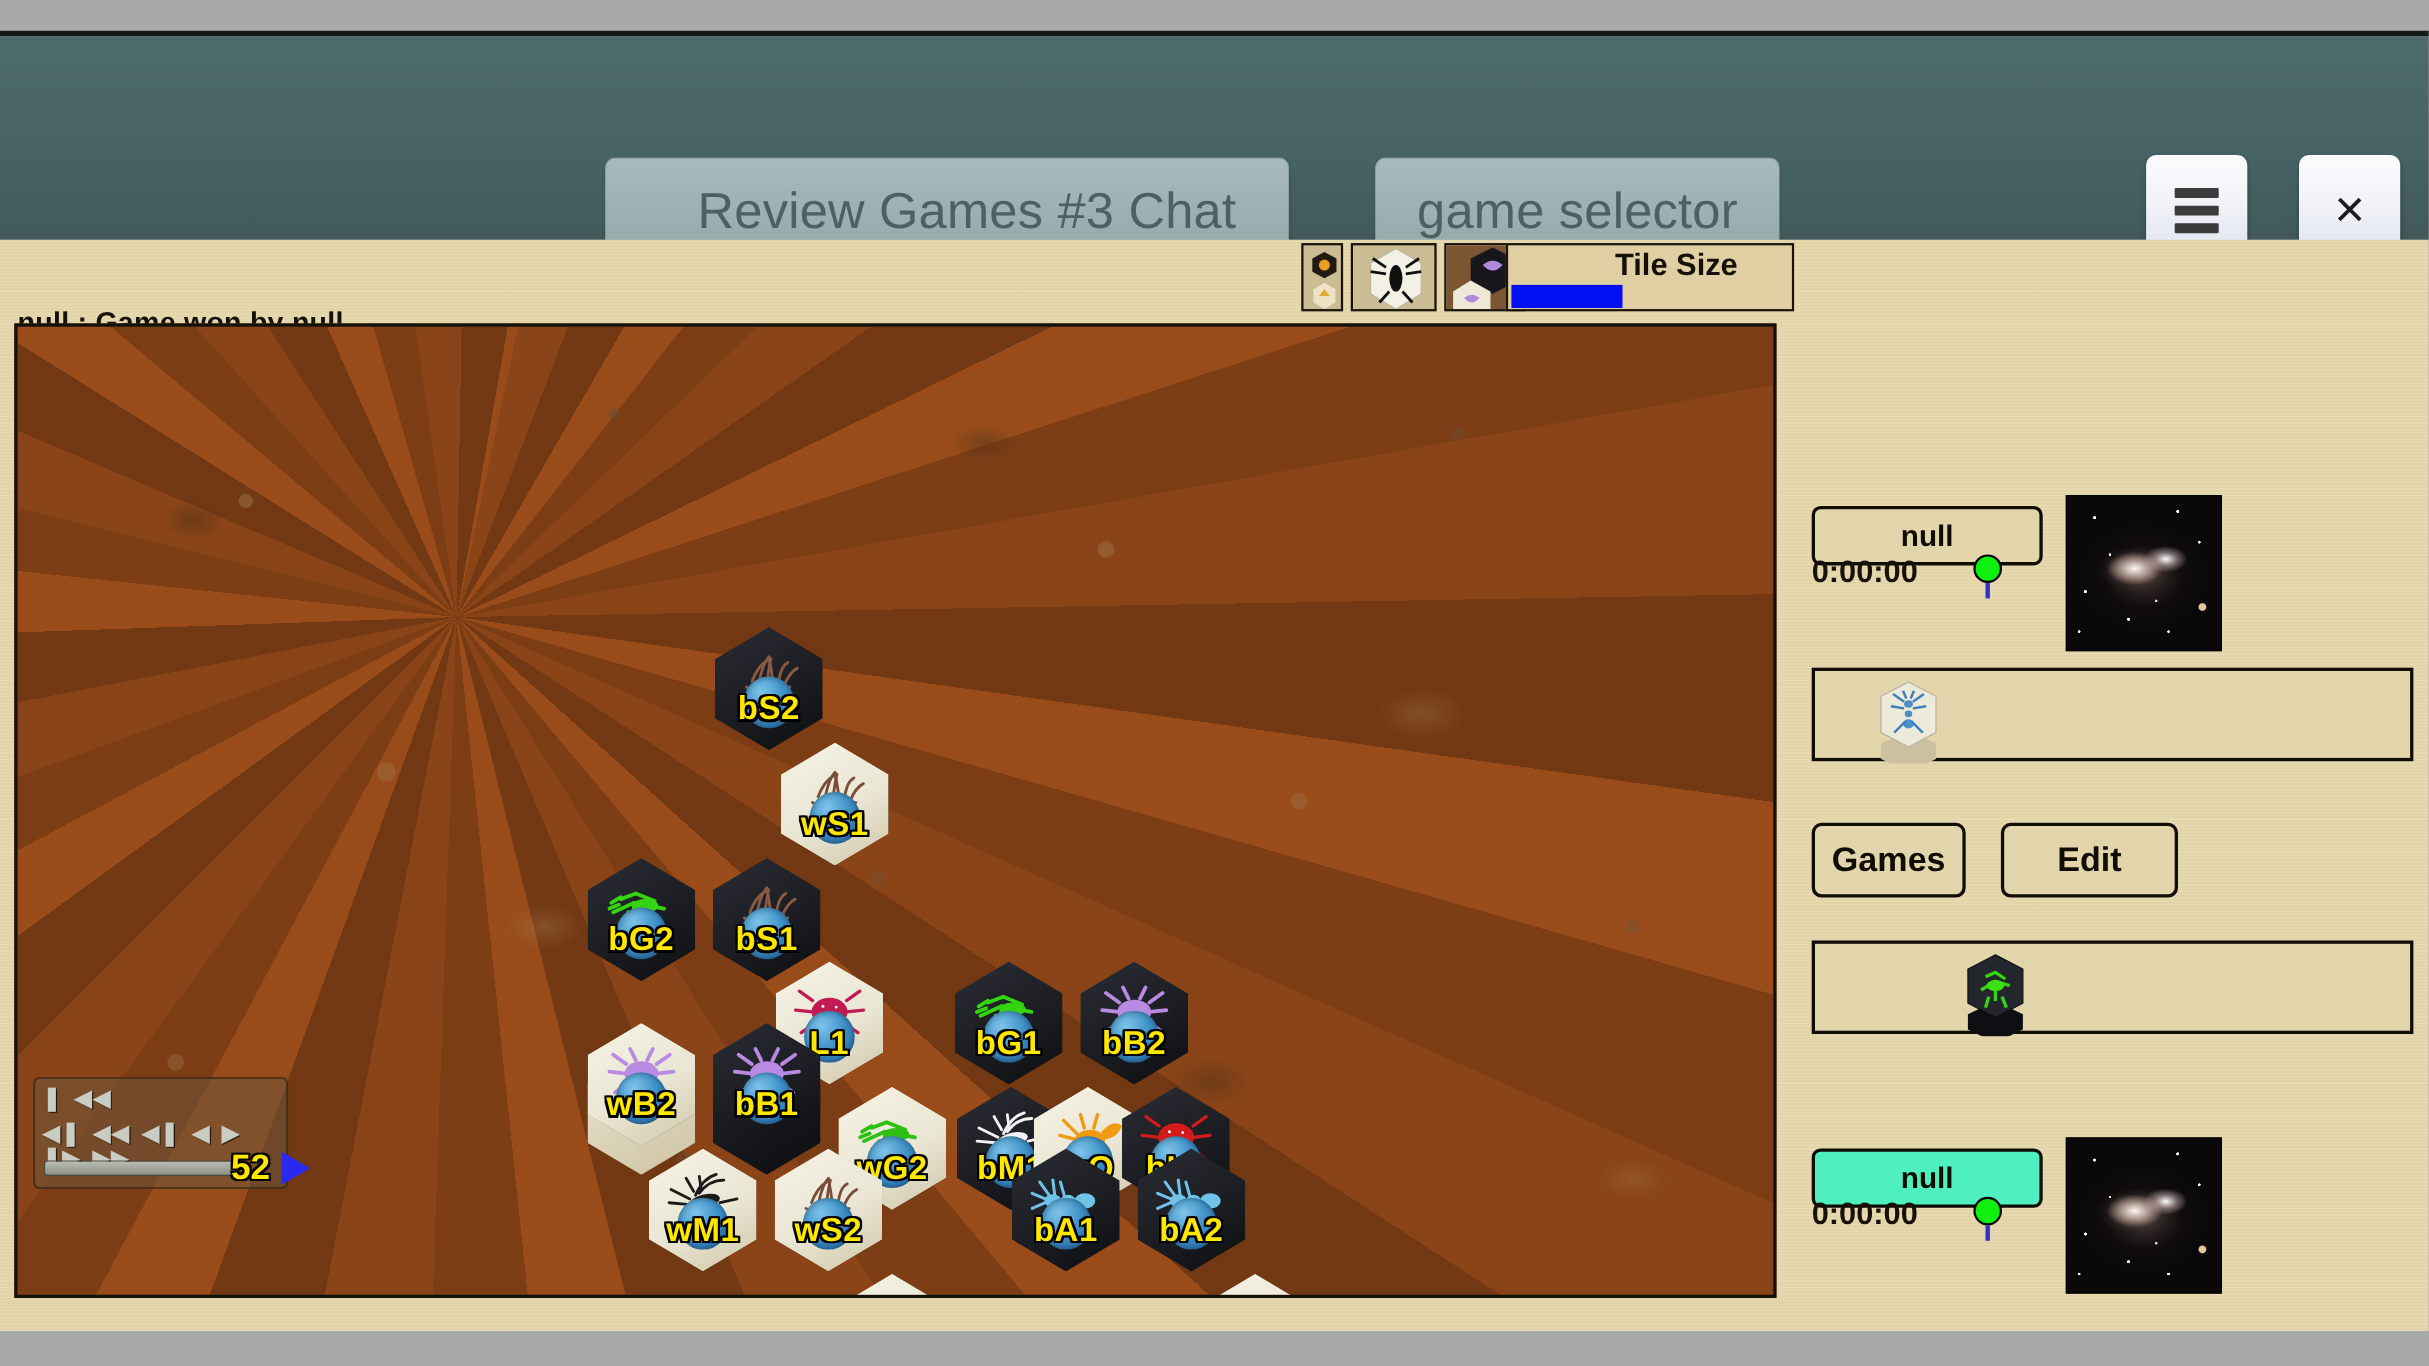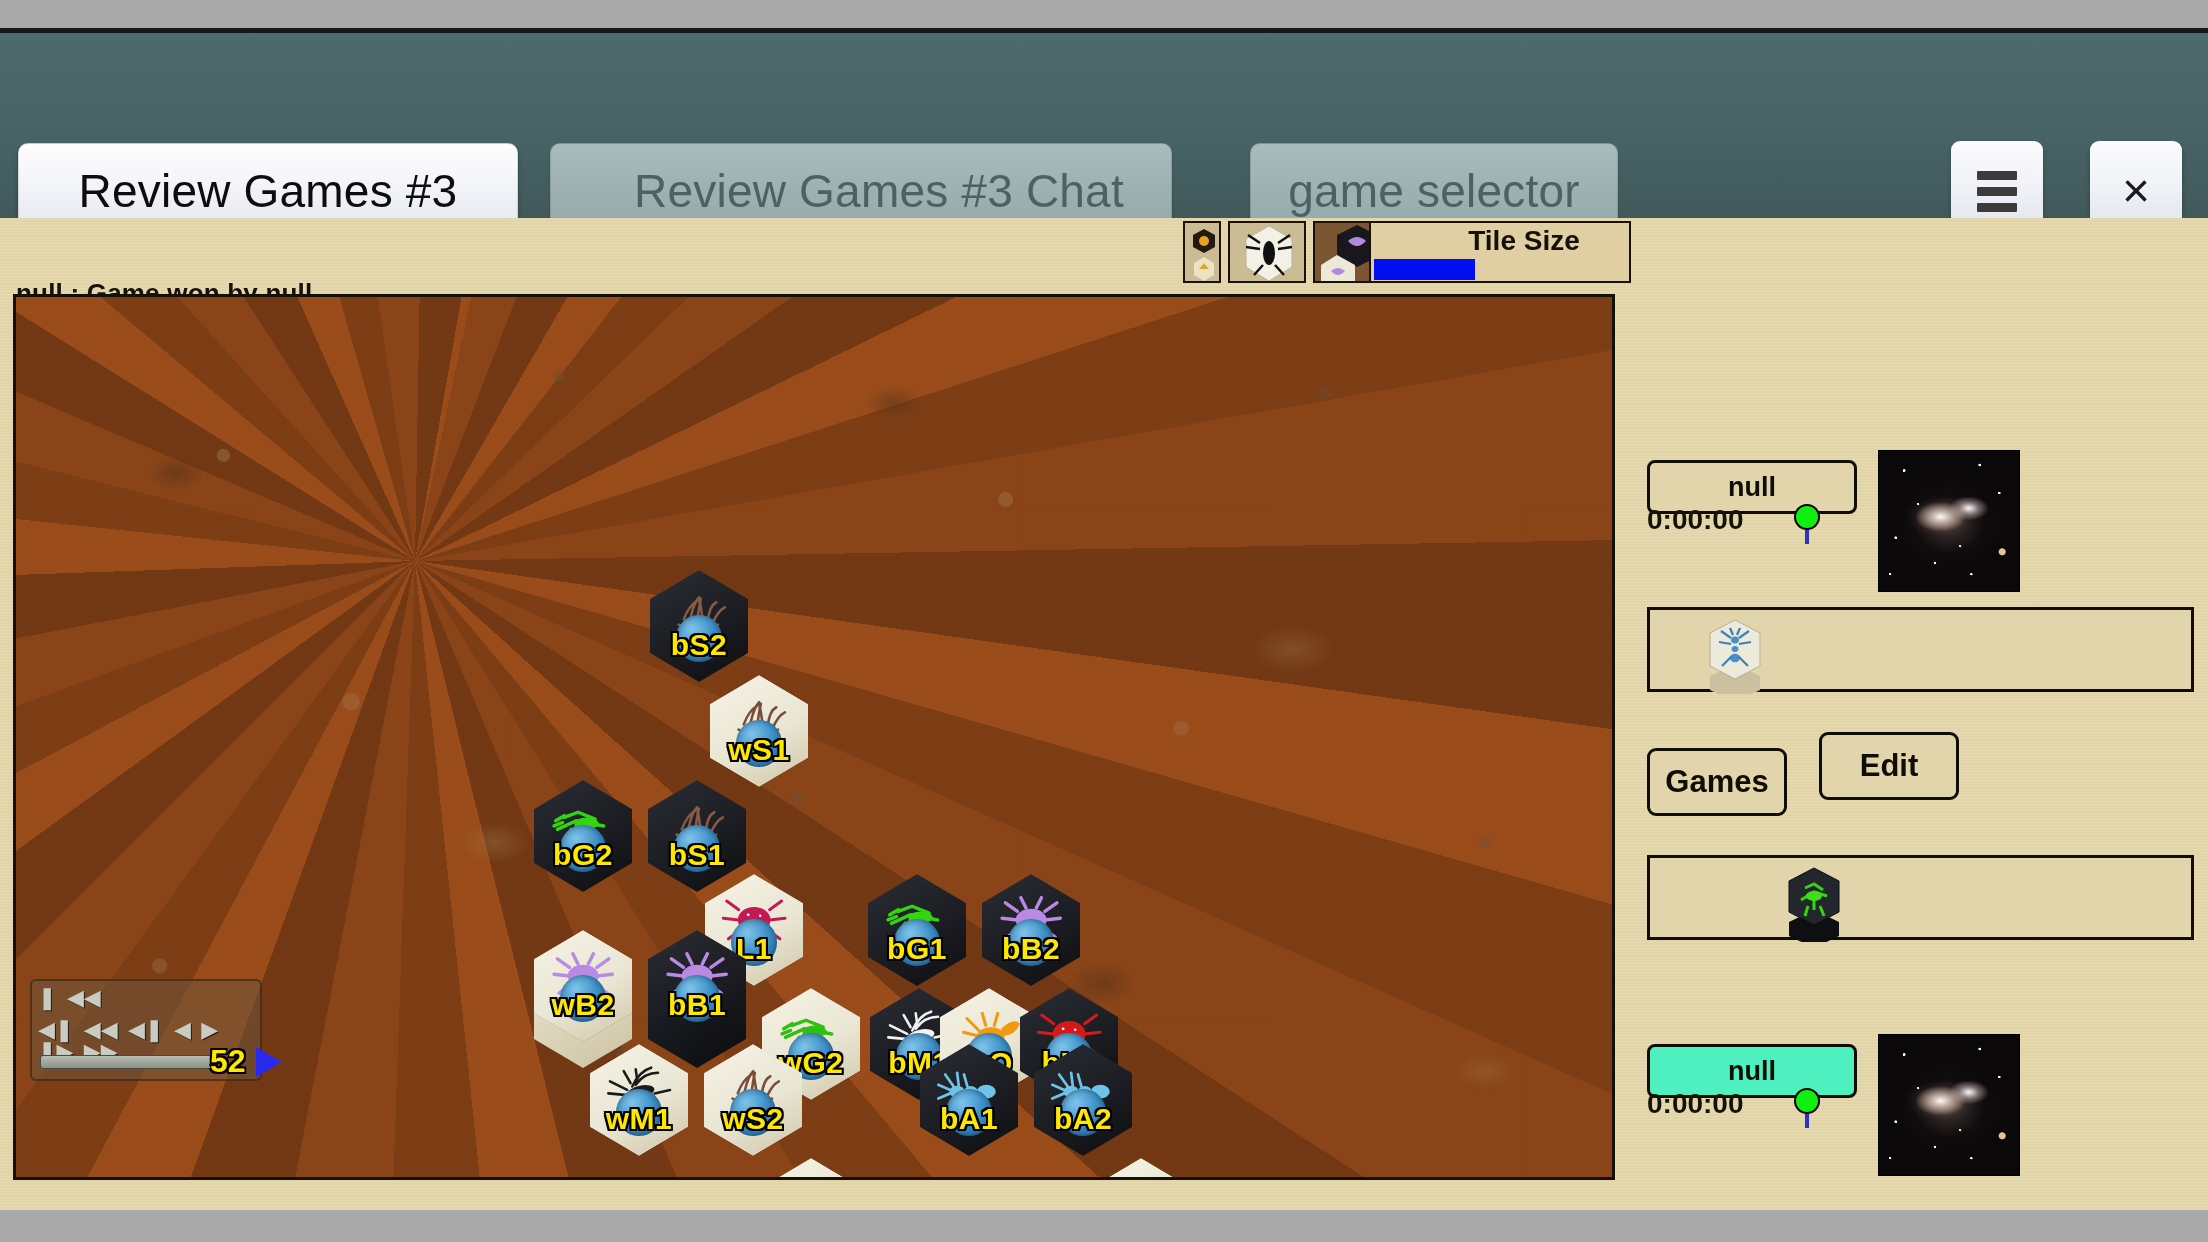--- a/index.html
+++ b/index.html
@@ -264,34 +264,33 @@
 
   .traytile { position:absolute; top:8px; width:66px; height:76px; }
 
   .sbbtn {
     position:absolute; height:68px;
     border:3px solid #100c06; border-radius:9px; background:#e3d5ab;
     display:flex; align-items:center; justify-content:center;
     font-size:31px; font-weight:bold; color:#100c06;
   }
   #btn-done { left:12px; top:312px; width:140px; }
-  #btn-edit { left:184px; top:296px; width:140px; }
+  #btn-edit { left:184px; top:312px; width:161px; }
 
   #bottomstrip { position:absolute; left:0; top:1210px; width:2208px; height:32px; background:#a9a9a9; }
 </style>
 </head>
 <body>
 
 <div id="app">
 
   <div id="topstrip"></div>
   <div id="topstrip-line"></div>
 
   <div id="tabbar">
-    <div id="tab0" class="tab active">Review Games #3</div>
     <div id="tab1" class="tab inactive">Review Games #3 Chat</div>
     <div id="tab2" class="tab inactive">game selector</div>
 
     <div id="menubtn" class="winbtn">
       <span class="hamb">
           <i></i>
           <i></i>
           <i></i>
         </span>
     </div>

